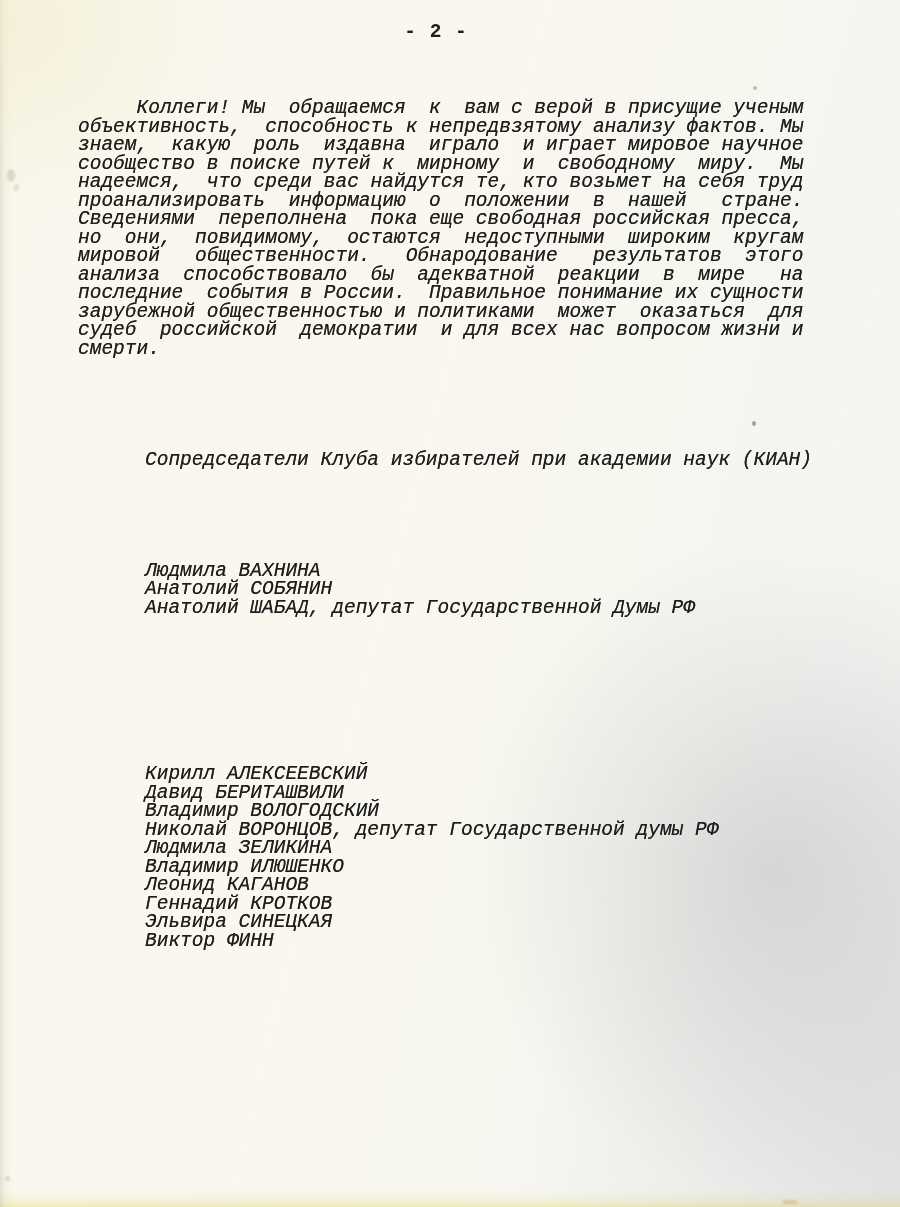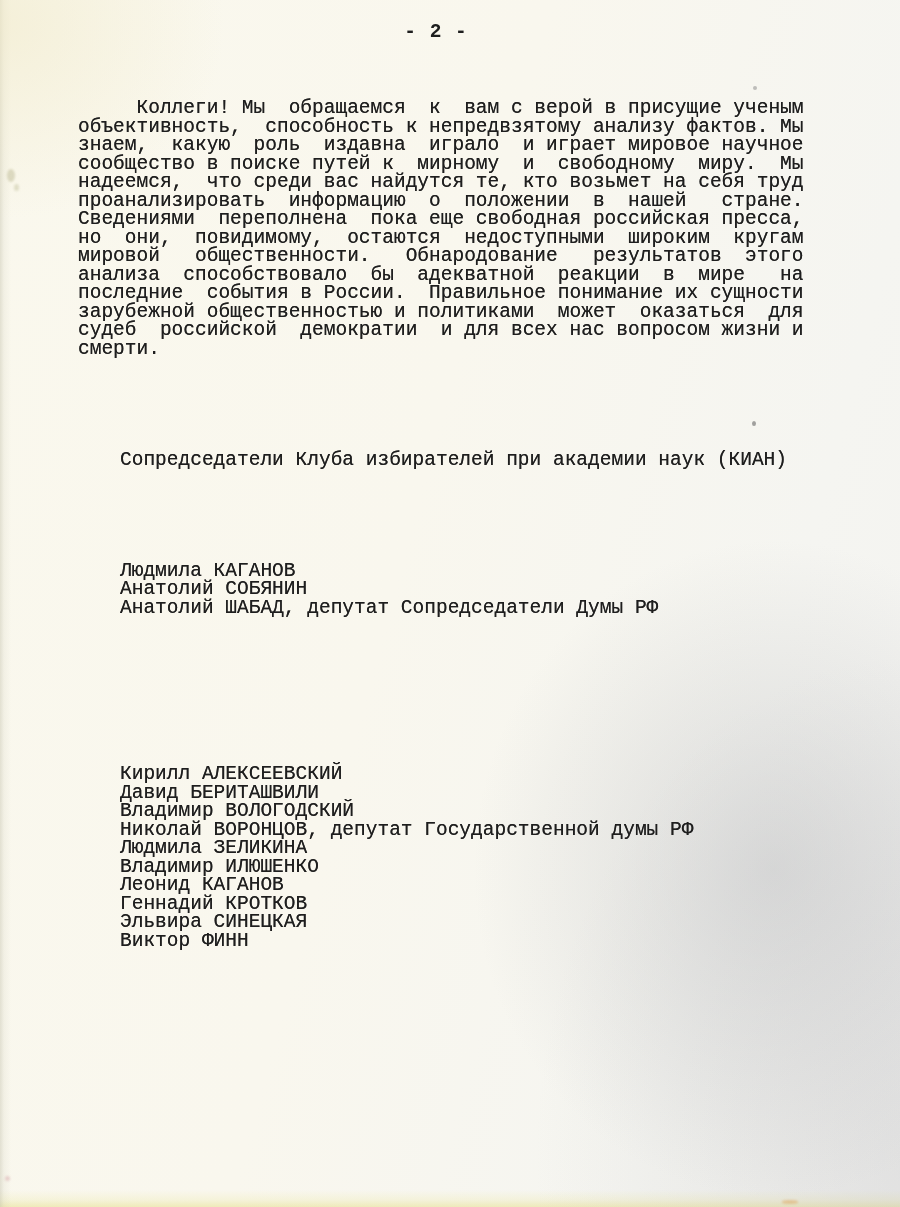--- a/index.html
+++ b/index.html
@@ -21,25 +21,25 @@
       linear-gradient(105deg, #faf8ed 0%, #f9f7ee 45%, #f5f5f1 78%, #f3f3f1 100%);
   }
   .page-number{
     position:absolute;top:20px;left:0;width:872px;text-align:center;
     font-size:19.5px;line-height:24px;color:var(--ink);
     white-space:pre;font-weight:bold;letter-spacing:1px;
   }
   .textblock{
     position:absolute;left:78px;top:62px;width:744px;
     font-size:19.5px;line-height:18.5px;color:var(--ink);
-    white-space:pre;text-shadow:0 0 .5px rgba(30,30,30,.8);
+    white-space:pre;text-shadow:0 0 .5px rgba(30,30,30,.8);font-style:italic;
   }
   .line{height:18.5px;}
   .gap{height:18.5px;}
-  .indent{margin-left:42px;}
+  .indent{margin-left:67px;}
   .speck{position:absolute;border-radius:50%;}
   .speck-gray-1{left:753px;top:86px;width:4px;height:4px;background:rgba(120,120,120,.45);}
   .speck-gray-2{left:752px;top:421px;width:4px;height:5px;background:rgba(90,90,90,.55);}
   .speck-olive-1{left:7px;top:169px;width:8px;height:13px;background:rgba(152,150,96,.30);filter:blur(1px);}
   .speck-olive-2{left:14px;top:184px;width:5px;height:7px;background:rgba(152,150,96,.25);filter:blur(1px);}
   .speck-orange{left:782px;top:1200px;width:16px;height:4px;background:rgba(222,160,80,.45);filter:blur(1px);border-radius:40%;}
   .speck-pink{left:5px;top:1176px;width:5px;height:5px;background:rgba(205,140,150,.35);filter:blur(1px);}
 </style>
 </head>
 <body>
@@ -53,19 +53,19 @@
   <div class="speck speck-orange"></div>
   <div class="speck speck-pink"></div>
 
   <div class="page-number">- 2 -</div>
 
   <div class="textblock">
     <div id="paragraph"><div class="line">     Коллеги! Мы  обращаемся  к  вам с верой в присущие ученым</div><div class="line">объективность,  способность к непредвзятому анализу фактов. Мы</div><div class="line">знаем,  какую  роль  издавна  играло  и играет мировое научное</div><div class="line">сообщество в поиске путей к  мирному  и  свободному  миру.  Мы</div><div class="line">надеемся,  что среди вас найдутся те, кто возьмет на себя труд</div><div class="line">проанализировать  информацию  о  положении  в  нашей   стране.</div><div class="line">Сведениями  переполнена  пока еще свободная российская пресса,</div><div class="line">но  они,  повидимому,  остаются  недоступными  широким  кругам</div><div class="line">мировой   общественности.   Обнародование   результатов  этого</div><div class="line">анализа  способствовало  бы  адекватной  реакции  в  мире   на</div><div class="line">последние  события в России.  Правильное понимание их сущности</div><div class="line">зарубежной общественностью и политиками  может  оказаться  для</div><div class="line">судеб  российской  демократии  и для всех нас вопросом жизни и</div><div class="line">смерти.</div></div>
     <div class="gap"></div>
     <div class="line indent">Сопредседатели Клуба избирателей при академии наук (КИАН)</div>
     <div class="gap"></div>
-    <div id="co-chairs" class="indent"><div class="line">Людмила КАГАНОВ</div><div class="line">Анатолий СОБЯНИН</div><div class="line">Анатолий ШАБАД, депутат Сопредседатели Думы РФ</div></div>
+    <div id="co-chairs" class="indent"><div class="line">Людмила ВАХНИНА</div><div class="line">Анатолий СОБЯНИН</div><div class="line">Анатолий ШАБАД, депутат Государственной Думы РФ</div></div>
     <div class="gap"></div>
     <div class="gap"></div>
     <div id="council-members" class="indent"><div class="line">Кирилл АЛЕКСЕЕВСКИЙ</div><div class="line">Давид БЕРИТАШВИЛИ</div><div class="line">Владимир ВОЛОГОДСКИЙ</div><div class="line">Николай ВОРОНЦОВ, депутат Государственной думы РФ</div><div class="line">Людмила ЗЕЛИКИНА</div><div class="line">Владимир ИЛЮШЕНКО</div><div class="line">Леонид КАГАНОВ</div><div class="line">Геннадий КРОТКОВ</div><div class="line">Эльвира СИНЕЦКАЯ</div><div class="line">Виктор ФИНН</div></div>
   </div>
 
 </div>
 
 </body></html>

